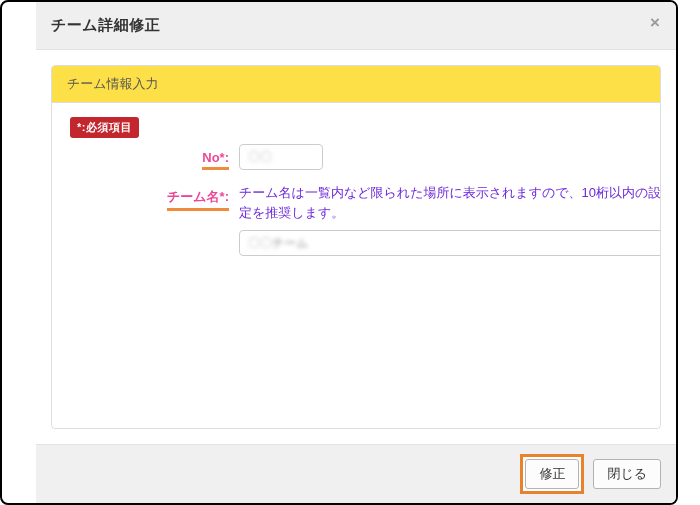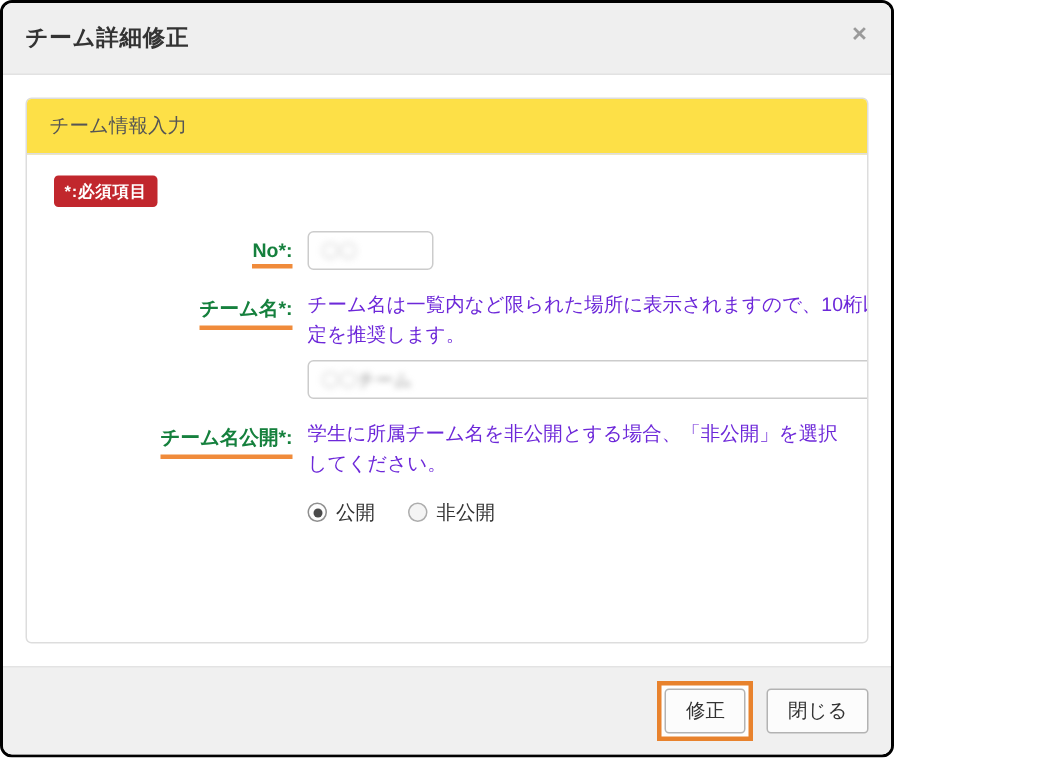--- a/index.html
+++ b/index.html
@@ -2,24 +2,24 @@
 <html lang="ja"><head>
 <meta charset="utf-8">
 <style>
   * { box-sizing: border-box; margin: 0; padding: 0; }
   html, body { background: #fff; }
   body {
     font-family: "Liberation Sans", "DejaVu Sans", sans-serif;
     width: 700px; height: 505px; overflow: hidden;
   }
   .modal {
-    width: 596px; height: 505px;
+    width: 678px; height: 505px;
     border: 2px solid #000; border-radius: 8px;
     background: #fff; overflow: hidden;
-    display: flex; flex-direction: column;
+    display: flex; flex-direction: column; padding-left: 34px;
   }
   
   .modal-header {
     flex: none; height: 48px;
     background: #efefef; border-bottom: 1px solid #e2e2e2;
     display: flex; align-items: center;
     padding: 0 15px; position: relative;
   }
   .modal-title { font-size: 15px; font-weight: bold; color: #333; letter-spacing: .5px; }
   .close-x {
@@ -32,32 +32,32 @@
   .panel {
     border: 1px solid #ddd; border-radius: 4px;
     height: 100%; background: #fff; overflow: hidden;
   }
   .panel-heading {
     background: #fde047; border-bottom: 1px solid #ddd;
     padding: 9px 15px; font-size: 13px; color: #555;
   }
   .panel-body { padding: 14px 15px; }
   .req-badge {
-    display: inline-block; margin-left: 3px; margin-bottom: 16px;
+    display: inline-block; margin-left: 3px; margin-bottom: 6px;
     background: #c1272d; color: #fff;
     font-size: 11px; font-weight: bold;
     padding: 3px 7px; border-radius: 3px; letter-spacing: .5px;
   }
   .form-row {
     display: grid; grid-template-columns: 162px 1fr;
     column-gap: 10px; margin-bottom: 13px;
   }
   .form-label-cell { text-align: right; padding-top: 4px; }
   .form-label {
-    display: inline-block; font-size: 13px; font-weight: bold; color: #15803d;
+    display: inline-block; font-size: 13px; font-weight: bold; color: #ec4899;
     border-bottom: 3px solid #f08b3b; padding-bottom: 2px;
   }
   .form-content { max-width: 428px; }
   .help-text { font-size: 13px; color: #6d28d9; line-height: 1.55; margin-bottom: 7px; }
   .input-box {
     border: 1px solid #ccc; border-radius: 4px; background: #fff;
     height: 26px; display: flex; align-items: center; padding: 0 8px;
   }
   .input-sm { width: 84px; }
   .input-lg { width: 428px; }
@@ -140,38 +140,20 @@
           </div>
           <div class="form-content">
             <div class="help-text">チーム名は一覧内など限られた場所に表示されますので、10桁以内の設定を推奨します。</div>
             <div class="input-box input-lg">
               <span class="masked">〇〇チーム</span>
             </div>
           </div>
         </div>
 
         
-        <div class="form-row">
-          <div class="form-label-cell">
-            <span class="form-label">チーム名公開*:</span>
-          </div>
-          <div class="form-content">
-            <div class="help-text">学生に所属チーム名を非公開とする場合、「非公開」を選択してください。</div>
-            <div class="radio-group">
-              <span class="radio-option">
-                <span class="radio-circle checked"></span>
-                <span class="radio-label">公開</span>
-              </span>
-              <span class="radio-option">
-                <span class="radio-circle unchecked"></span>
-                <span class="radio-label">非公開</span>
-              </span>
-            </div>
-          </div>
-        </div>
 
         
 
       </div>
     </div>
   </div>
 
   <div class="modal-footer">
     <span class="annot-box">
       <button class="btn">修正</button>

